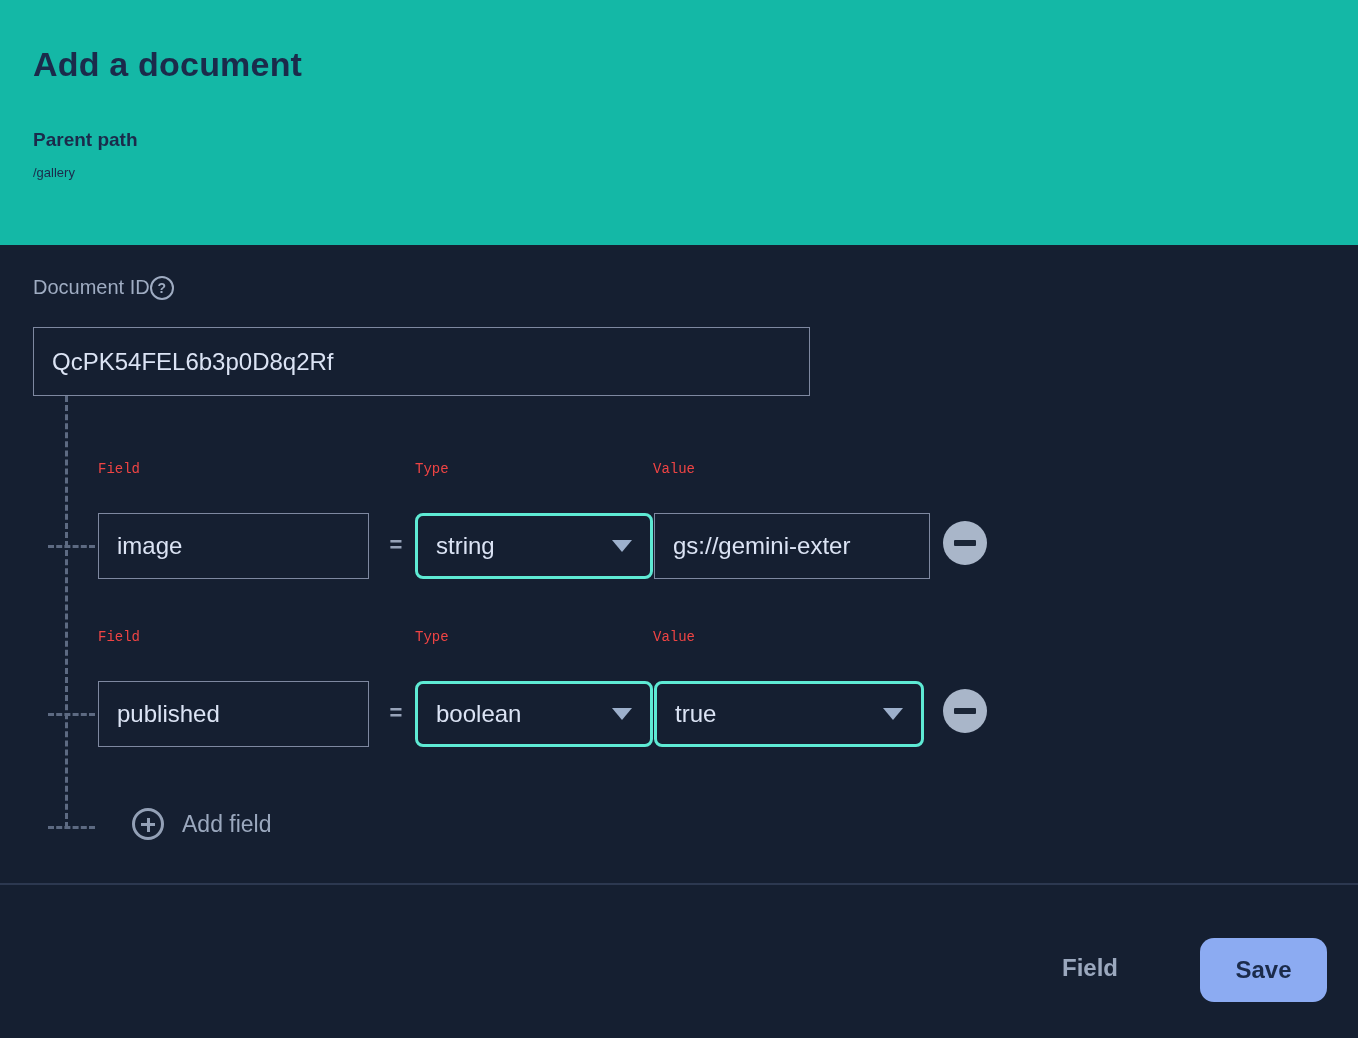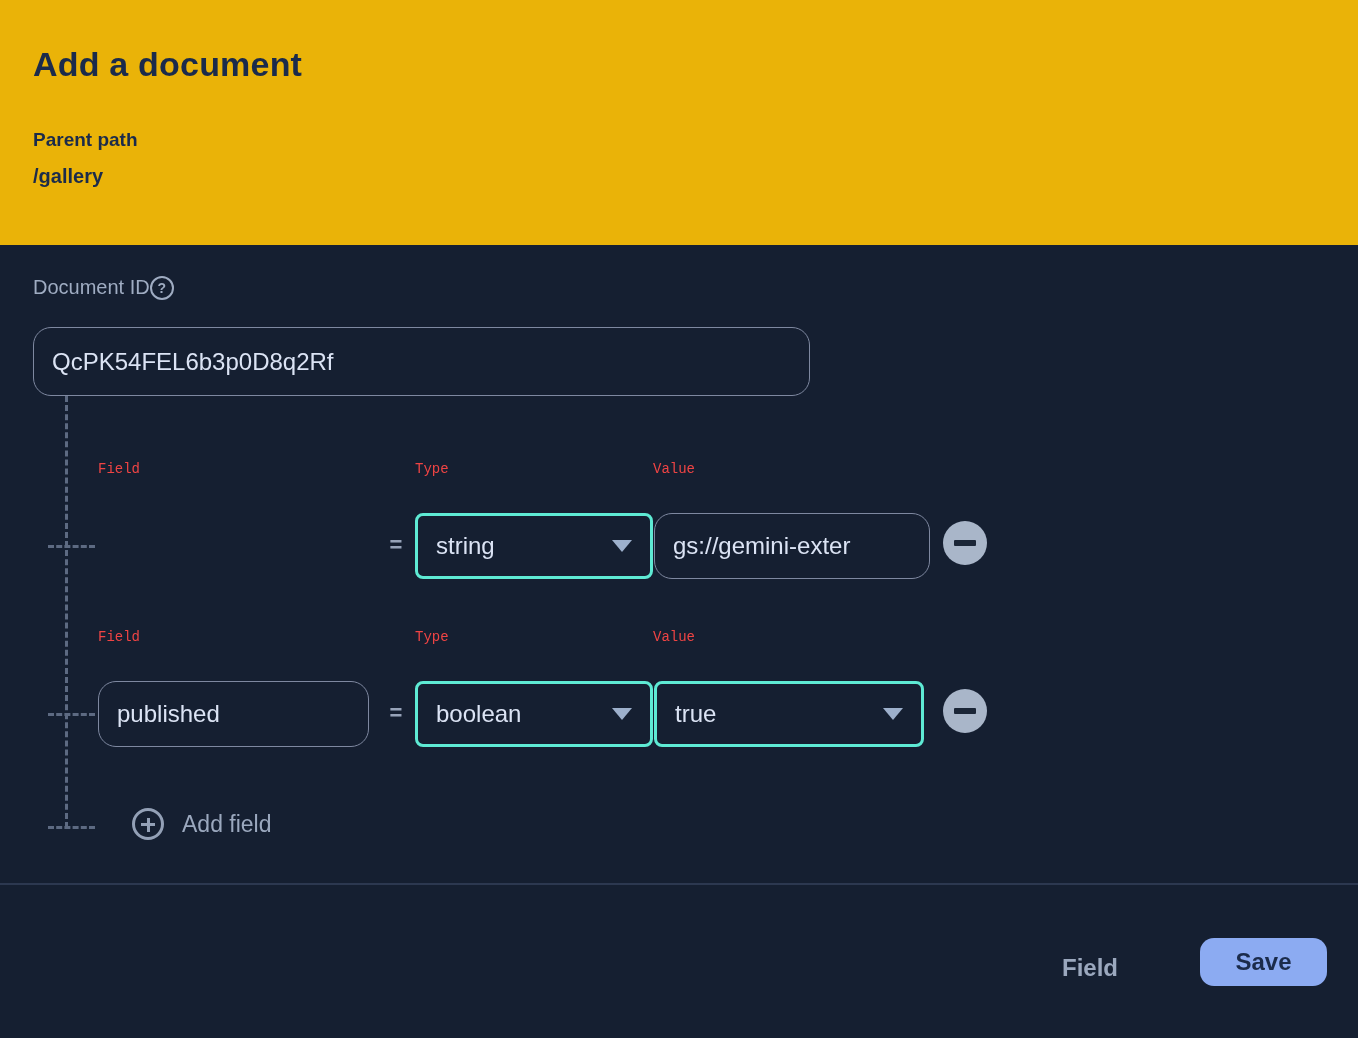--- a/index.html
+++ b/index.html
@@ -12,53 +12,53 @@
   .dialog {
     position: relative;
     width: 1358px; height: 1038px;
     background: #151F31;
   }
 
   
   .dialog-header {
     position: absolute; left: 0; top: 0;
     width: 1358px; height: 245px;
-    background: #eab308;
+    background: #14b8a6;
     color: #1B2B4B;
   }
   .dialog-title {
     position: absolute; left: 33px; top: 45px;
     font-size: 34px; font-weight: 700; letter-spacing: 0.2px;
   }
   .parent-path-label {
     position: absolute; left: 33px; top: 129px;
     font-size: 19px; font-weight: 700;
   }
   .parent-path-value {
     position: absolute; left: 33px; top: 165px;
-    font-size: 20px; font-weight: 700;
+    font-size: 13px; font-weight: 400;
   }
 
   
   .doc-id-label-row {
     position: absolute; left: 33px; top: 276px;
     display: flex; align-items: flex-start; 
     color: #9FACC2; font-size: 20px;
   }
   .help-icon {
     width: 24px; height: 24px;
     border: 2px solid #9FACC2; border-radius: 50%;
     display: flex; align-items: center; justify-content: center;
     font-size: 14px; font-weight: 700; color: #9FACC2;
     cursor: pointer;
   }
   .text-input {
     background: transparent;
     border: 1px solid #7E88A0;
-    border-radius: 18px;
+    border-radius: 0;
     color: #DBE3F4;
     font-family: "Liberation Sans", "DejaVu Sans", sans-serif;
     font-size: 24px;
     padding: 16px 18px;
     outline: none;
   }
   .doc-id-input {
     position: absolute; left: 33px; top: 327px;
     width: 777px; height: 69px;
   }
@@ -171,21 +171,21 @@
   }
   .cancel-btn {
     position: absolute; left: 1040px; top: 944px;
     background: none; border: none; cursor: pointer;
     color: #9BA8BE; font-size: 24px; font-weight: 600;
     font-family: "Liberation Sans", "DejaVu Sans", sans-serif;
     padding: 10px 22px;
   }
   .save-btn {
     position: absolute; left: 1200px; top: 938px;
-    width: 127px; height: 48px;
+    width: 127px; height: 64px;
     background: #8CABF2; border: none; border-radius: 14px;
     color: #1B2B4B; font-size: 24px; font-weight: 700;
     font-family: "Liberation Sans", "DejaVu Sans", sans-serif;
     cursor: pointer;
   }
 </style>
 </head>
 <body>
 
 <div class="dialog">
@@ -204,20 +204,21 @@
 
   <div class="tree-vline"></div>
   <div class="tree-branch branch-1"></div>
   <div class="tree-branch branch-2"></div>
   <div class="tree-branch branch-3"></div>
 
   <div class="col-label row1-labels lbl-field">Field</div>
   <div class="col-label row1-labels lbl-type">Type</div>
   <div class="col-label row1-labels lbl-value">Value</div>
 
+  <input class="text-input field-input row1-controls" style="left: 98px;" type="text" value="image">
   <div class="equals-sign row1-center">=</div>
   <div class="select-box type-select row1-controls">
     <span>string</span>
     <span class="caret"></span>
   </div>
   <input class="text-input value-input row1-controls" type="text" value="gs://gemini-exter" style="">
   <button class="remove-btn remove-1">
     <span class="minus-bar"></span>
   </button>
 

